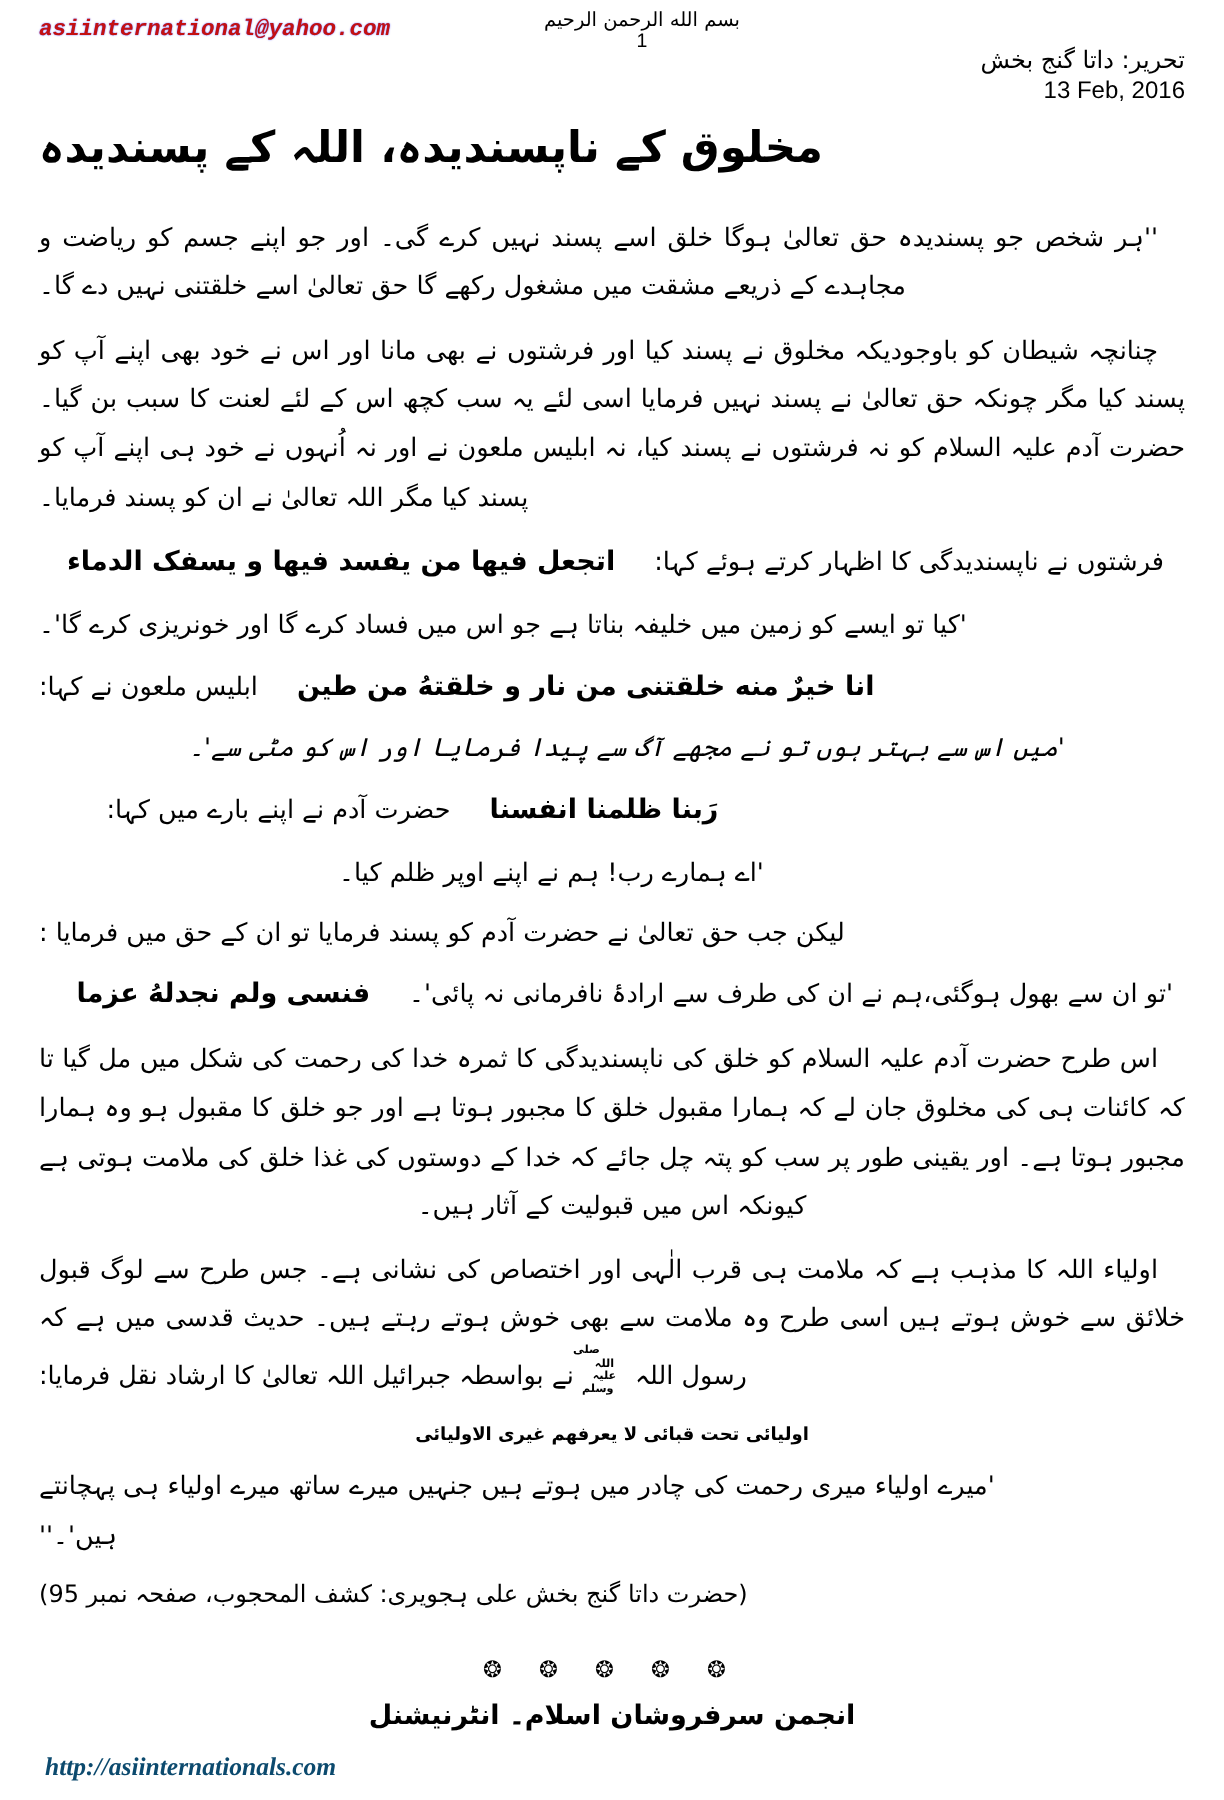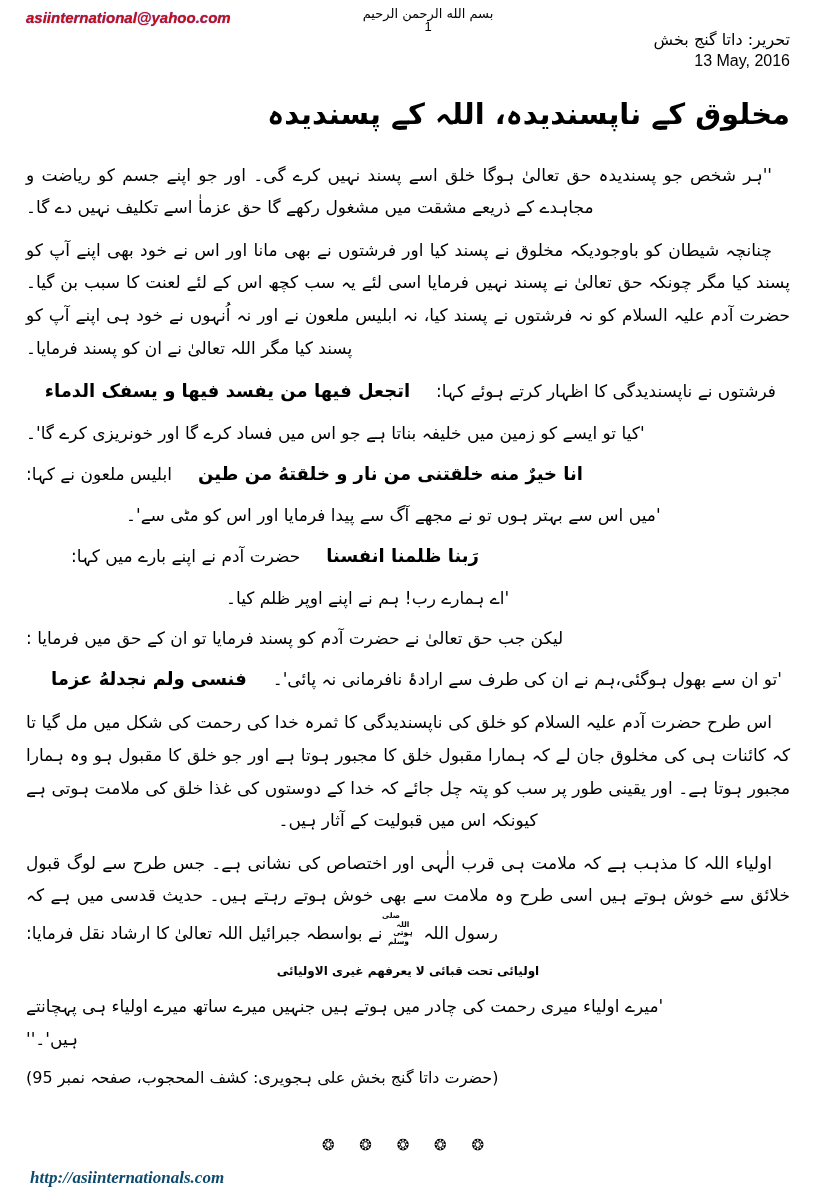--- a/index.html
+++ b/index.html
@@ -13,55 +13,55 @@
     width:816px; height:1200px;
     padding:6px 26px 12px 26px;
     display:flex; flex-direction:column;
   }
   
   .header { display:flex; justify-content:space-between; align-items:flex-start; }
   .h-left { width:230px; padding-top:2px; }
   .h-center { flex:1; text-align:center; }
   .h-right { width:190px; text-align:right; padding-top:24px; }
   .email {
-    font-family:Liberation Sans, sans-serif;
+    font-family:Liberation Mono, monospace;
     font-style:italic; font-weight:bold;
     font-size:15px; color:#c41111;
     text-shadow:0 0 1px rgba(40,40,255,.85);
     text-align:right;
   }
   .bismillah { font-size:13px; direction:rtl; font-family:"DejaVu Sans", sans-serif; }
   .pageno { font-size:13px; font-family:"Liberation Sans", sans-serif; margin-top:-2px; }
   .byline { font-size:16px; direction:rtl; }
   .date { font-size:16px; font-family:"Liberation Sans", sans-serif; margin-top:3px; }
   .title {
-    direction:rtl; text-align:right;
+    direction:rtl; text-align:left;
     font-size:29px; font-weight:bold;
-    margin-top:24px; line-height:1.4;
+    margin-top:8px; line-height:1.4;
   }
   
   .para {
     direction:rtl; font-size:17px; line-height:1.92;
     text-align:justify; text-indent:18px;
   }
   .last-left   { text-align-last:left; }
   .last-center { text-align-last:center; }
   .mt-lg { margin-top:24px; }
   .mt-md { margin-top:10px; }
   .mt-sm { margin-top:8px; }
   .qrow { display:flex; align-items:baseline; gap:26px; font-size:17px; line-height:1.9; }
   .qrow.to-right { justify-content:flex-end; padding-right:14px; }
   .qrow.to-left  { justify-content:flex-start; }
   .pad-l-45 { padding-left:45px; }
   .pad-l-25 { padding-left:25px; }
   .arabic { direction:rtl; font-weight:bold; font-size:18px; white-space:nowrap; }
   .intro  { direction:rtl; }
   .trans  { direction:rtl; font-size:17px; line-height:1.9; }
   .t-left    { text-align:left; }
-  .t-indent1 { text-align:left; padding-left:100px; }
+  .t-indent1 { text-align:left; padding-left:100px;font-style:italic; }
   .t-indent2 { text-align:left; padding-left:200px; }
   .t-center-l{ text-align:left; padding-right:110px; }
   .rline { direction:rtl; text-align:left; font-size:17px; line-height:1.9; }
   .q-center { direction:rtl; text-align:center; font-weight:bold; font-size:12px; line-height:1.9; }
   .seal {
     display:inline-block; width:30px;
     font-size:7.5px; line-height:1.15; text-align:center;
     vertical-align:-5px; font-weight:bold;
   }
   .source { direction:rtl; text-align:left; font-size:16px; line-height:1.9; }
@@ -91,27 +91,27 @@
   <div class="header">
     <div class="h-left">
       <span class="email">asiinternational@yahoo.com</span>
     </div>
     <div class="h-center">
       <div class="bismillah">بسم الله الرحمن الرحيم</div>
       <div class="pageno">1</div>
     </div>
     <div class="h-right">
       <div class="byline">تحریر: داتا گنج بخش</div>
-      <div class="date">13 May, 2016</div>
+      <div class="date">13 Feb, 2016</div>
     </div>
   </div>
 
   <h1 class="title">مخلوق کے ناپسندیدہ، اللہ کے پسندیدہ</h1>
 
-  <p class="para last-left mt-lg">''ہر شخص جو پسندیدہ حق تعالیٰ ہوگا خلق اسے پسند نہیں کرے گی۔ اور جو اپنے جسم کو ریاضت و مجاہدے کے ذریعے مشقت میں مشغول رکھے گا حق عزماٰ اسے تکلیف نہیں دے گا۔</p>
+  <p class="para last-left mt-lg">''ہر شخص جو پسندیدہ حق تعالیٰ ہوگا خلق اسے پسند نہیں کرے گی۔ اور جو اپنے جسم کو ریاضت و مجاہدے کے ذریعے مشقت میں مشغول رکھے گا حق تعالیٰ اسے خلقتنی نہیں دے گا۔</p>
 
   <p class="para last-left mt-md">چنانچہ شیطان کو باوجودیکہ مخلوق نے پسند کیا اور فرشتوں نے بھی مانا اور اس نے خود بھی اپنے آپ کو پسند کیا مگر چونکہ حق تعالیٰ نے پسند نہیں فرمایا اسی لئے یہ سب کچھ اس کے لئے لعنت کا سبب بن گیا۔ حضرت آدم علیہ السلام کو نہ فرشتوں نے پسند کیا، نہ ابلیس ملعون نے اور نہ اُنہوں نے خود ہی اپنے آپ کو پسند کیا مگر اللہ تعالیٰ نے ان کو پسند فرمایا۔</p>
 
   <div class="qrow to-right mt-md">
     <span class="arabic">اتجعل فيها من يفسد فيها و يسفک الدماء</span>
     <span class="intro">فرشتوں نے ناپسندیدگی کا اظہار کرتے ہوئے کہا:</span>
   </div>
   <div class="trans t-left mt-sm">'کیا تو ایسے کو زمین میں خلیفہ بناتا ہے جو اس میں فساد کرے گا اور خونریزی کرے گا'۔</div>
 
   <div class="qrow to-left mt-sm">
@@ -128,29 +128,30 @@
 
   <div class="rline mt-sm">لیکن جب حق تعالیٰ نے حضرت آدم کو پسند فرمایا تو ان کے حق میں فرمایا :</div>
 
   <div class="qrow to-left pad-l-25 mt-sm">
     <span class="arabic">فنسی ولم نجدلهُ عزما</span>
     <span class="trans">'تو ان سے بھول ہوگئی،ہم نے ان کی طرف سے ارادۂ نافرمانی نہ پائی'۔</span>
   </div>
 
   <p class="para last-center mt-md">اس طرح حضرت آدم علیہ السلام کو خلق کی ناپسندیدگی کا ثمرہ خدا کی رحمت کی شکل میں مل گیا تا کہ کائنات ہی کی مخلوق جان لے کہ ہمارا مقبول خلق کا مجبور ہوتا ہے اور جو خلق کا مقبول ہو وہ ہمارا مجبور ہوتا ہے۔ اور یقینی طور پر سب کو پتہ چل جائے کہ خدا کے دوستوں کی غذا خلق کی ملامت ہوتی ہے کیونکہ اس میں قبولیت کے آثار ہیں۔</p>
 
-  <p class="para last-left mt-md"><span>اولیاء اللہ کا مذہب ہے کہ ملامت ہی قرب الٰہی اور اختصاص کی نشانی ہے۔ جس طرح سے لوگ قبول خلائق سے خوش ہوتے ہیں اسی طرح وہ ملامت سے بھی خوش ہوتے رہتے ہیں۔ حدیث قدسی میں ہے کہ رسول اللہ</span> <span class="seal">صلی اللہ ہوتی وسلم</span> <span>نے بواسطہ جبرائیل اللہ تعالیٰ کا ارشاد نقل فرمایا:</span></p>
+  <p class="para last-left mt-md"><span>اولیاء اللہ کا مذہب ہے کہ ملامت ہی قرب الٰہی اور اختصاص کی نشانی ہے۔ جس طرح سے لوگ قبول خلائق سے خوش ہوتے ہیں اسی طرح وہ ملامت سے بھی خوش ہوتے رہتے ہیں۔ حدیث قدسی میں ہے کہ رسول اللہ</span> <span class="seal">صلی اللہ علیہ وسلم</span> <span>نے بواسطہ جبرائیل اللہ تعالیٰ کا ارشاد نقل فرمایا:</span></p>
 
   <div class="q-center mt-md">اولیائی تحت قبائی لا یعرفهم غیری الاولیائی</div>
   <div class="trans t-center-l mt-sm">'میرے اولیاء میری رحمت کی چادر میں ہوتے ہیں جنہیں میرے ساتھ میرے اولیاء ہی پہچانتے ہیں'۔''</div>
 
   <div class="source mt-sm">(حضرت داتا گنج بخش علی ہجویری: کشف المحجوب، صفحہ نمبر 95)</div>
 
   <div class="bottom">
     <div class="ornaments">❂ ❂ ❂ ❂ ❂</div>
+    <div class="orgname">انجمن سرفروشان اسلام۔ انٹرنیشنل</div>
     <div class="footer">
       <div class="footer-right">
         <span class="weblink">http://asiinternationals.com</span>
       </div>
     </div>
   </div>
 
 </div>
 
 </body></html>

